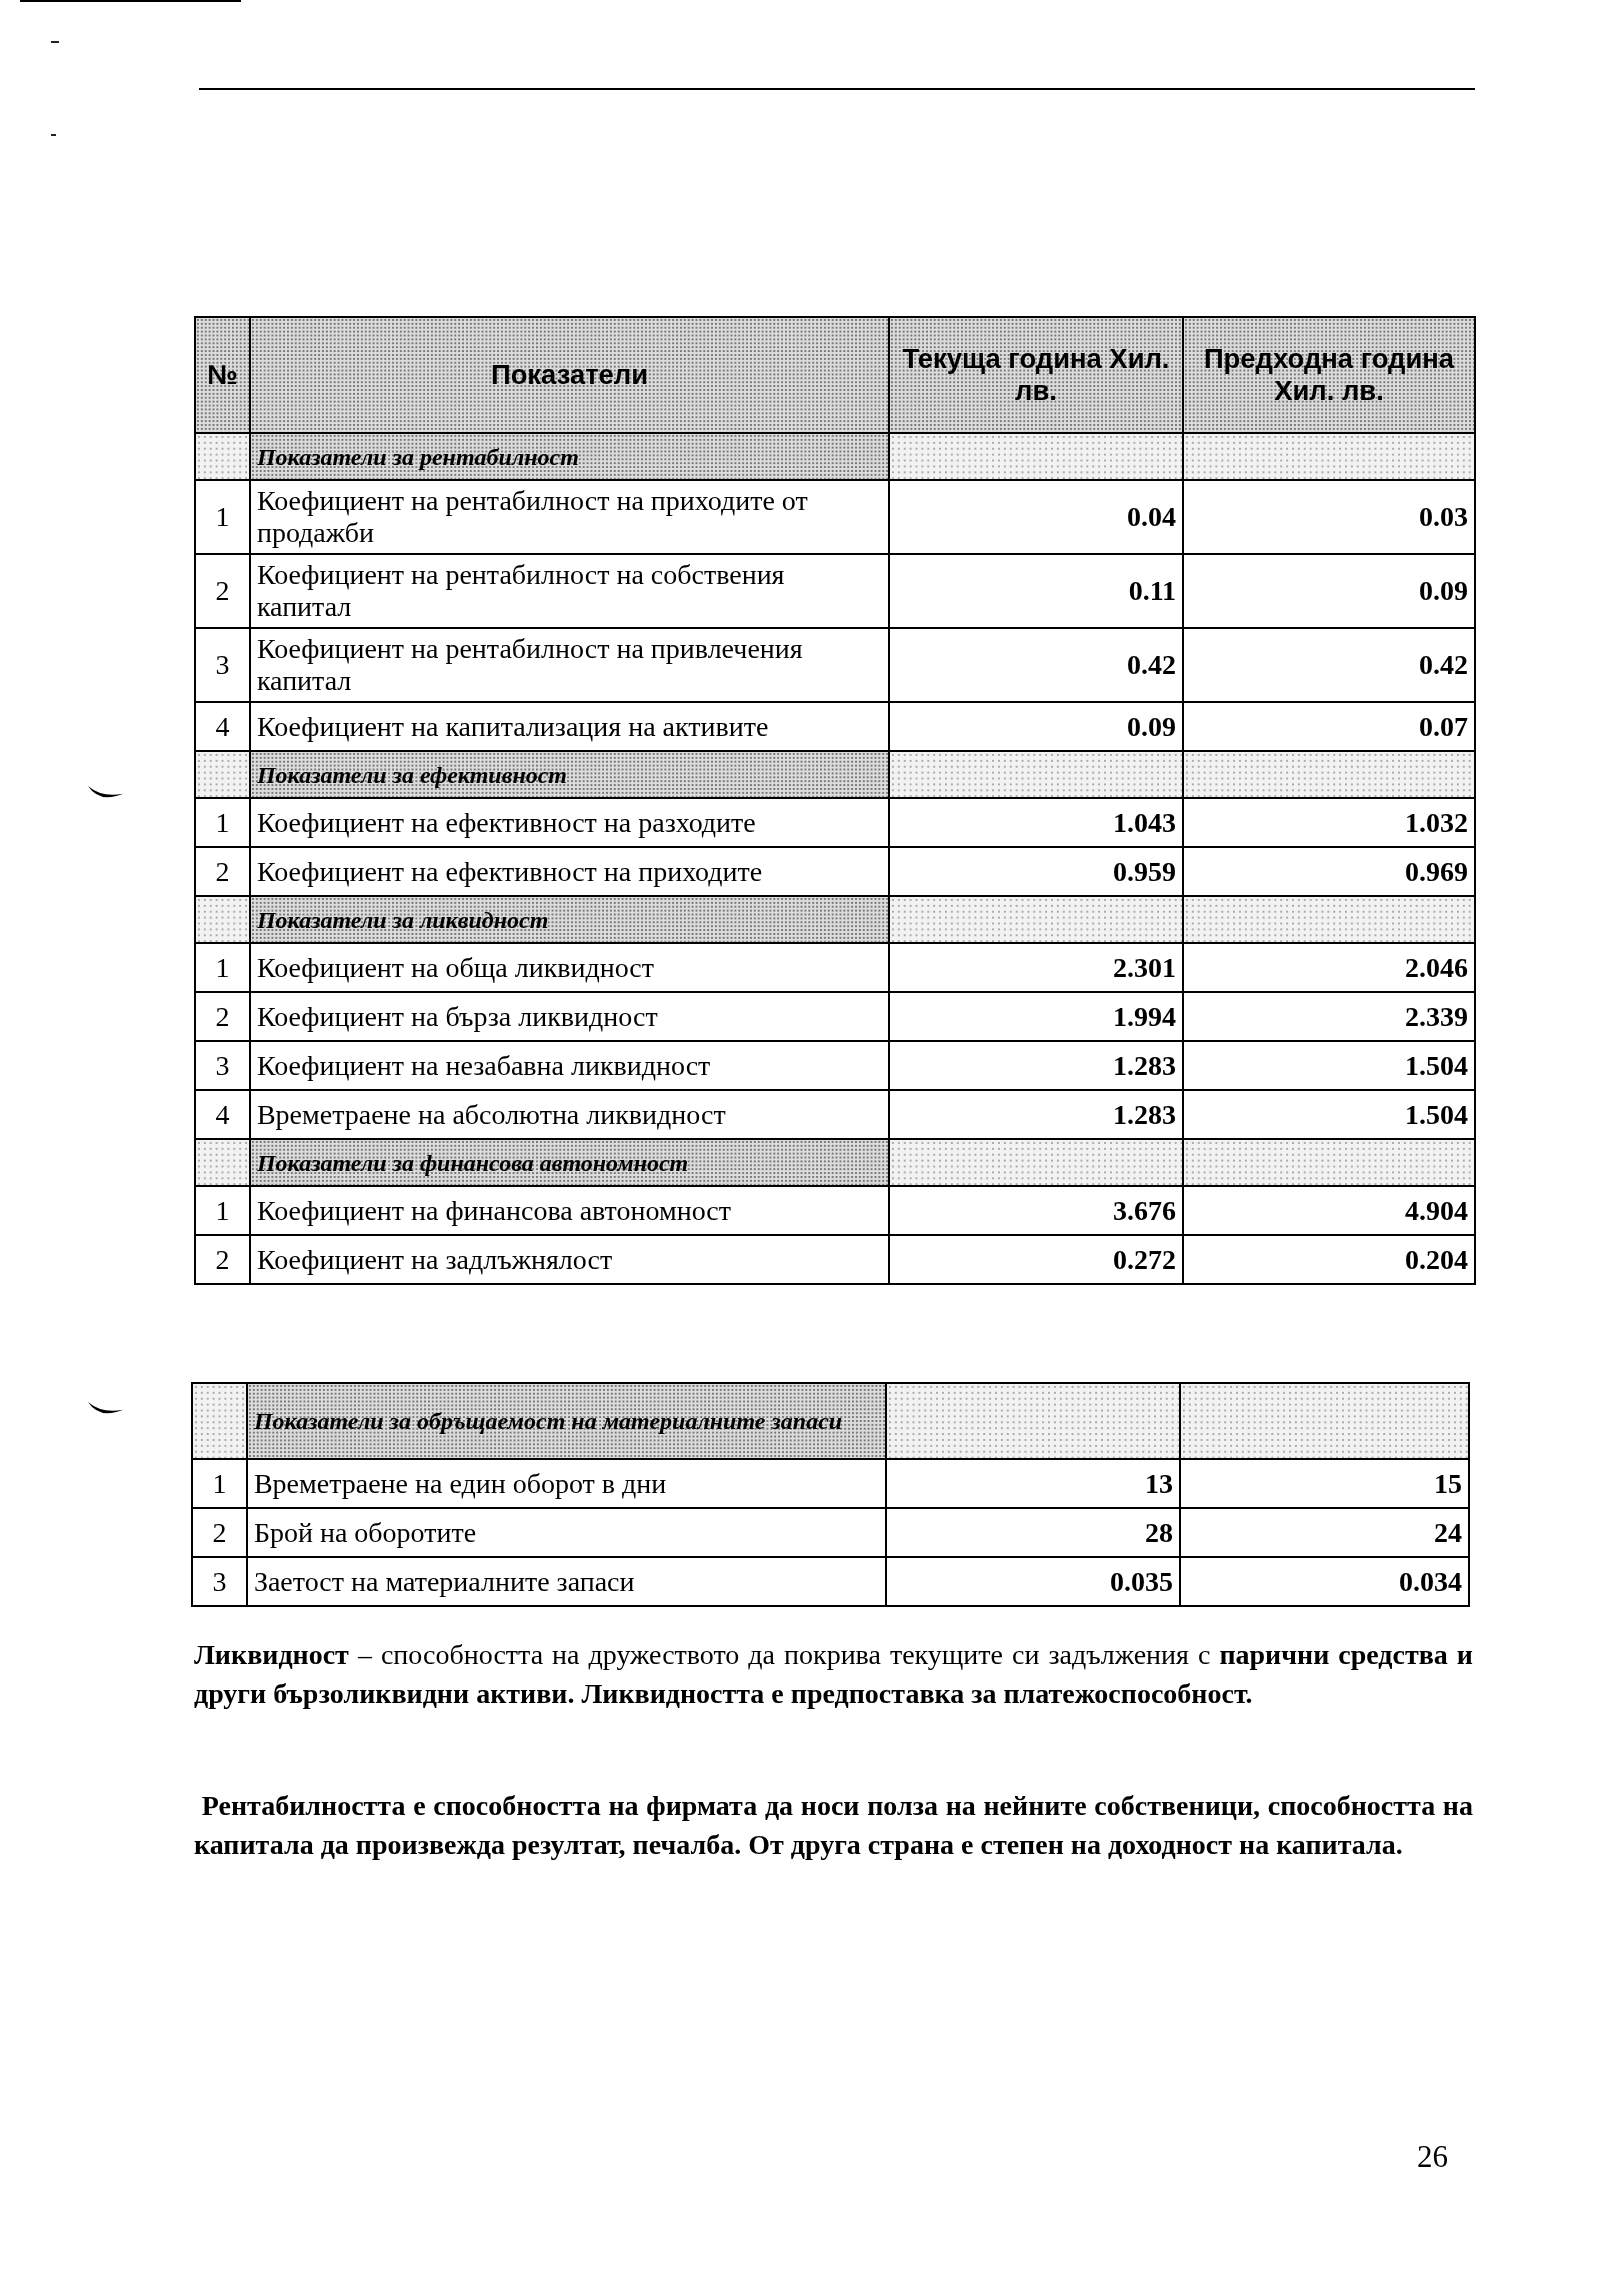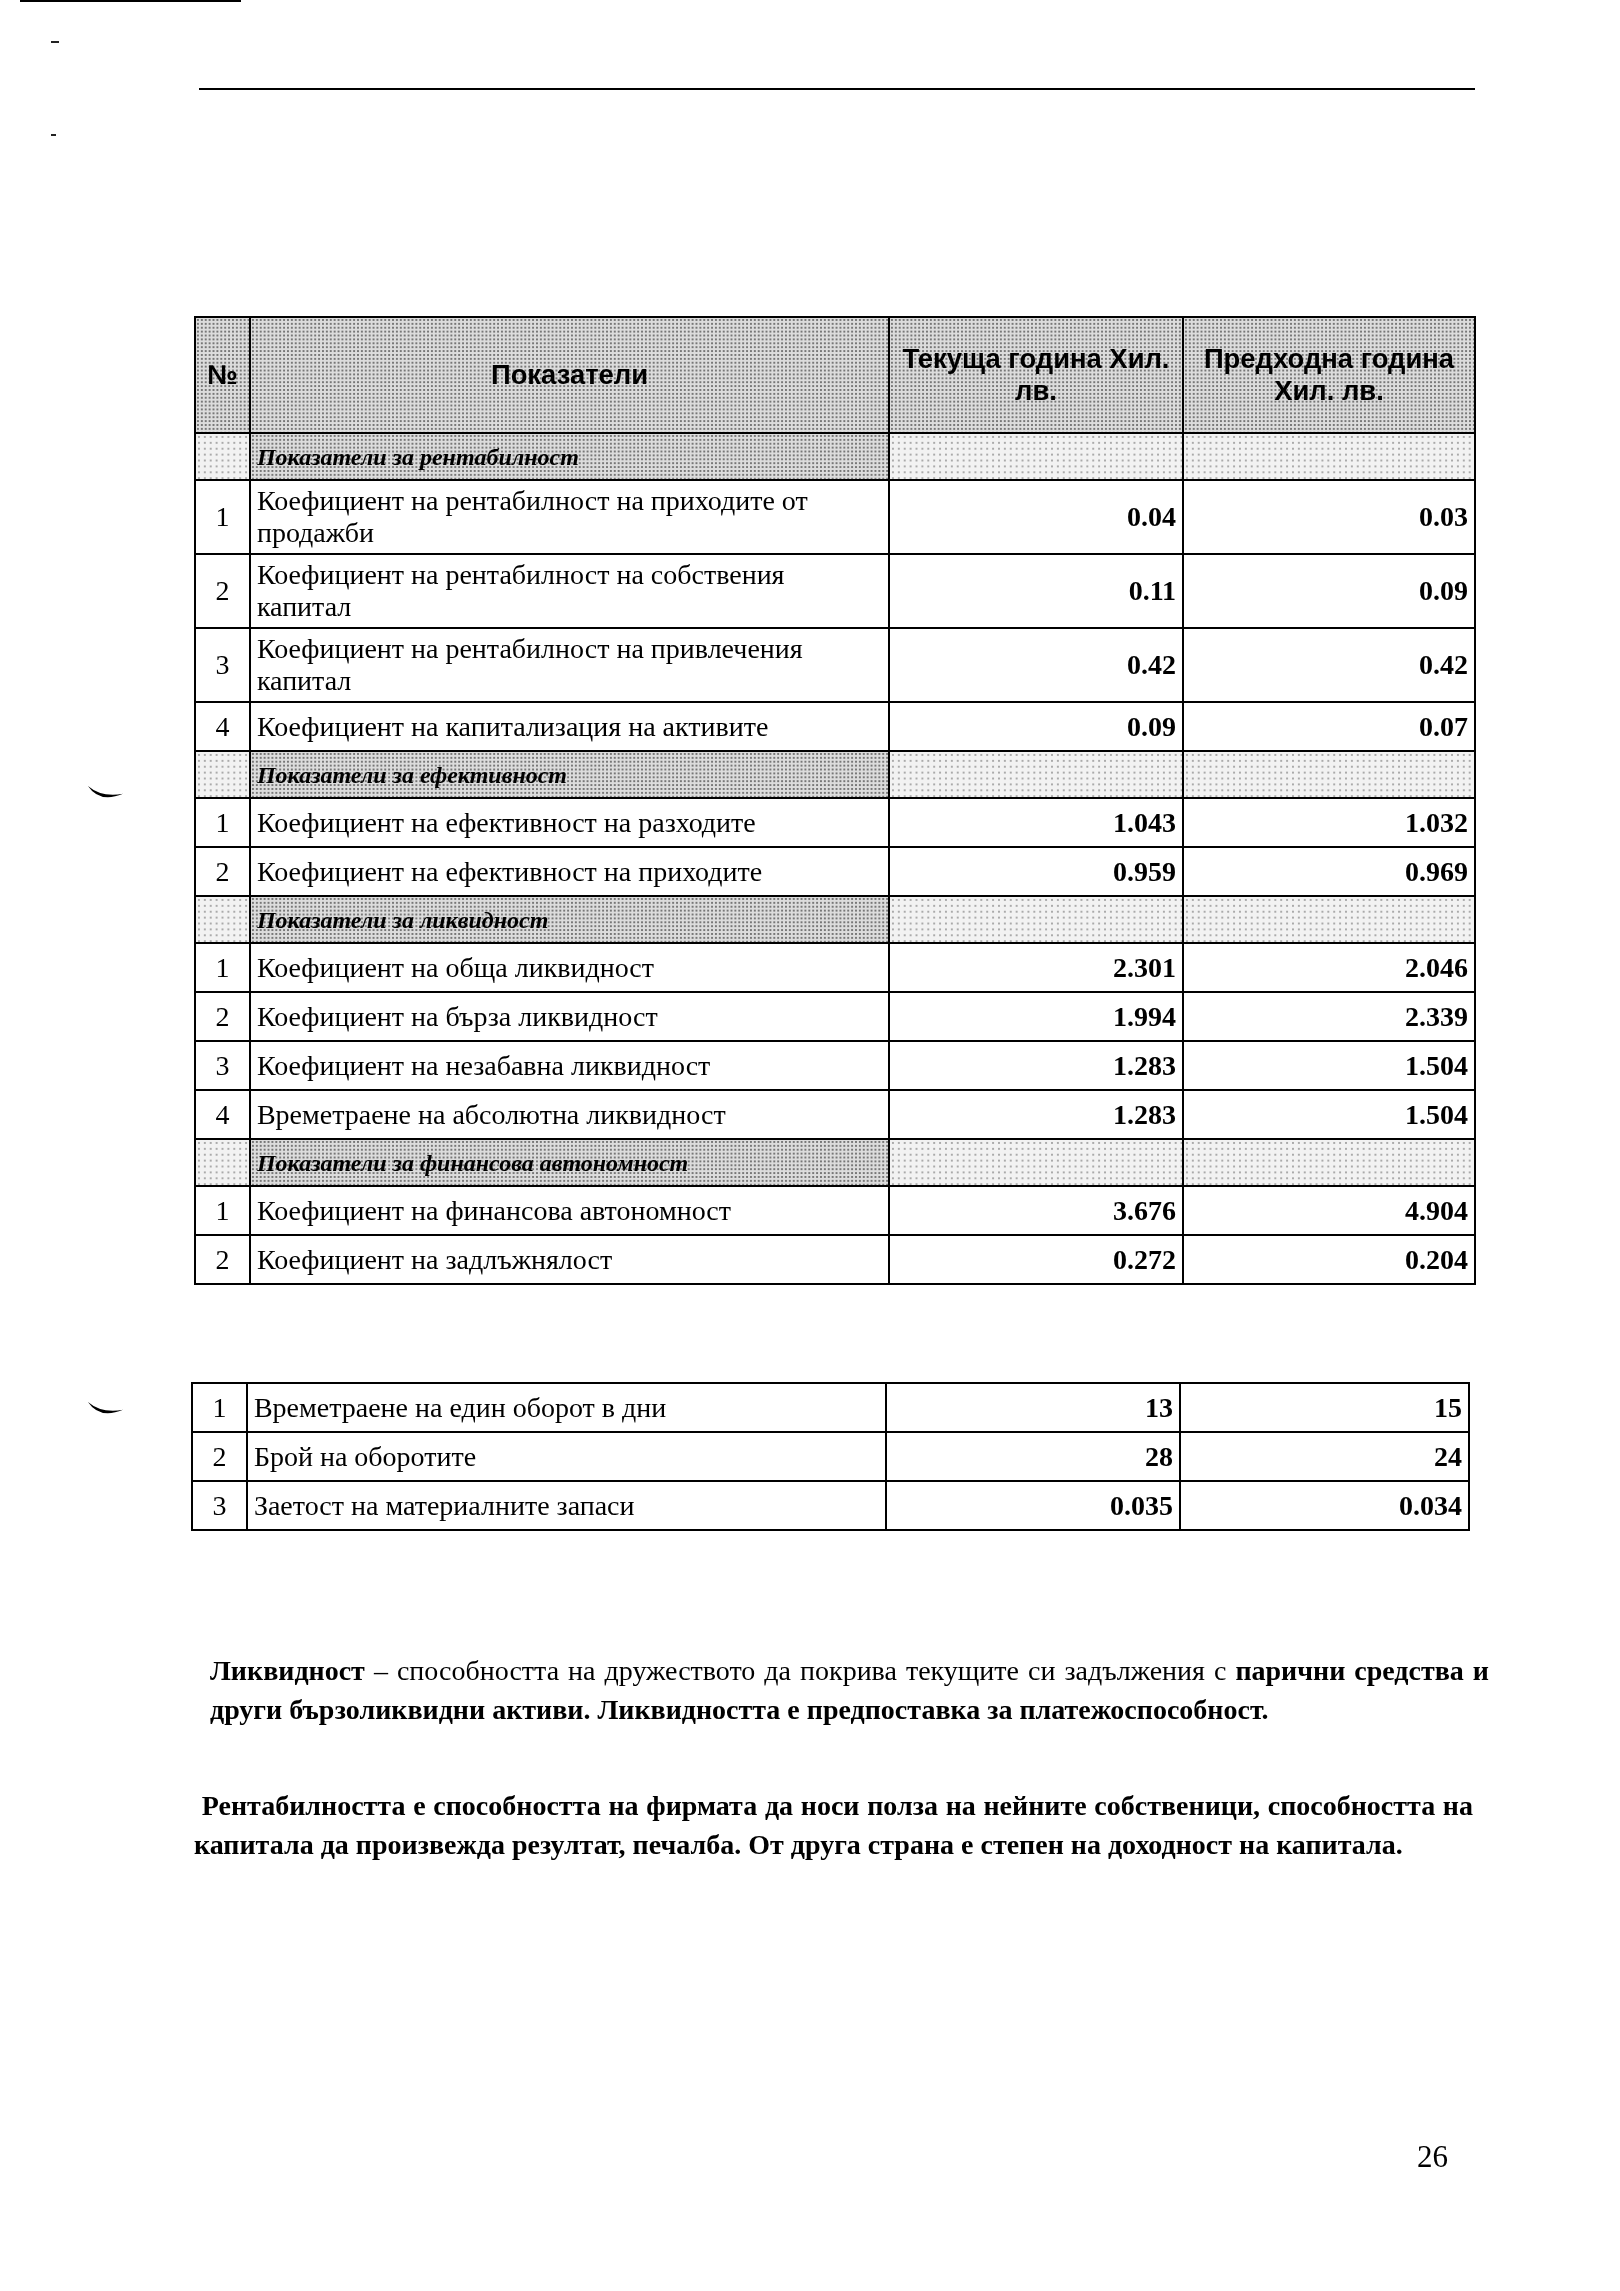--- a/index.html
+++ b/index.html
@@ -176,20 +176,26 @@
 </table>
 
 <table id="t2" class="ind">
   <colgroup>
     <col style="width:55px">
       <col style="width:639px">
       <col style="width:294px">
       <col style="width:289px">
   </colgroup>
   <tbody>
+    <tr style="height:76px">
+      <td class="shade-light"></td>
+      <td class="shade section-title">Показатели за обръщаемост на материалните запаси</td>
+      <td class="shade-light"></td>
+      <td class="shade-light"></td>
+    </tr>
     <tr style="height:49px">
       <td class="num-col">1</td>
       <td>Времетраене на един оборот в дни</td>
       <td class="val">13</td>
       <td class="val">15</td>
     </tr>
     <tr style="height:49px">
       <td class="num-col">2</td>
       <td>Брой на оборотите</td>
       <td class="val">28</td>
@@ -197,20 +203,20 @@
     </tr>
     <tr style="height:49px">
       <td class="num-col">3</td>
       <td>Заетост на материалните запаси</td>
       <td class="val">0.035</td>
       <td class="val">0.034</td>
     </tr>
   </tbody>
 </table>
 
-<p class="para" style="top:1635px;margin:16px;">
+<p class="para" style="top:1635px;margin:0;">
   <b>Ликвидност</b><span> – способността на дружеството да покрива текущите си задължения с </span><b>парични средства и други бързоликвидни активи. Ликвидността е предпоставка за платежоспособност.</b>
 </p>
 
 <p class="para" style="top:1786px;margin:0;font-weight:bold;text-indent:7.8px;">Рентабилността е способността на фирмата да носи полза на нейните собственици, способността на капитала да произвежда резултат, печалба. От друга страна е степен на доходност на капитала.</p>
 
 <div class="page-number">26</div>
 
 
 </body></html>

